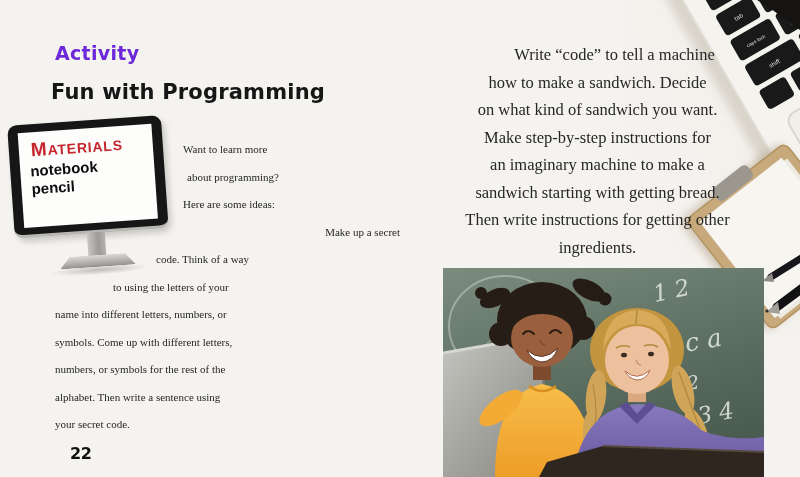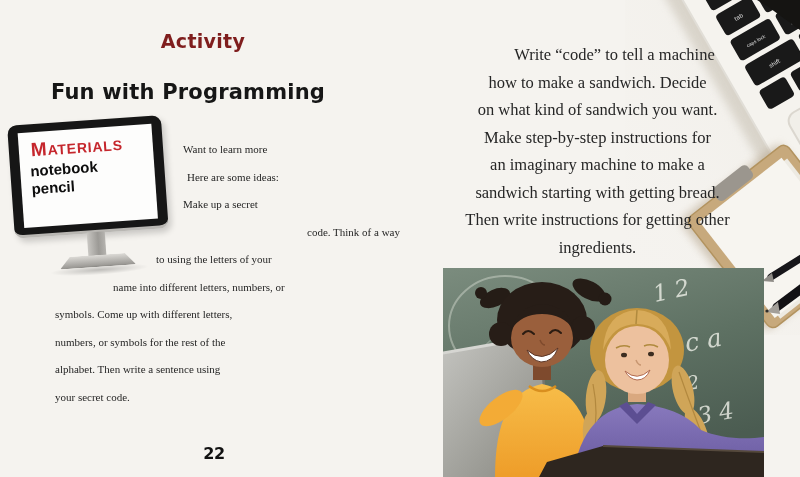--- a/index.html
+++ b/index.html
@@ -3,44 +3,44 @@
 <meta charset="utf-8">
 <style>
   html,body{margin:0;padding:0;}
   .page{
     position:relative; width:800px; height:477px; overflow:hidden;
     background:#f5f3ef;
     font-family:"Liberation Serif", serif;
   }
   
   .kicker{
-    position:absolute; left:55px; top:30px; width:296px; text-align:center;
+    position:absolute; left:55px; top:42px; width:296px; text-align:left;
     font-family:"DejaVu Sans", sans-serif; font-weight:bold; font-size:19px;
-    color:#7f1d1d; letter-spacing:.3px;
+    color:#6d28d9; letter-spacing:.3px;
   }
   .title{
     position:absolute; left:28px; top:80px; width:320px; margin:0; text-align:center;
     font-family:"DejaVu Sans", sans-serif; font-weight:bold; font-size:21px;
     color:#161616; letter-spacing:.2px;
   }
   
   .lcol{position:absolute; left:55px; top:136px; width:345px;
         font-size:11px; line-height:27.5px; color:#262626;}
   .rcol{position:absolute; left:425px; top:41px; width:345px;
         font-size:16.5px; line-height:27.5px; color:#262626;text-align:center;}
   .ln{white-space:nowrap;}
   .lcol .ln:nth-child(1){margin-left:128px;}
   .lcol .ln:nth-child(2){margin-left:132px;}
   .lcol .ln:nth-child(3){margin-left:128px;}
   .lcol .ln:nth-child(4){margin-left:153px;text-align:right;}
   .lcol .ln:nth-child(5){margin-left:101px;}
   .lcol .ln:nth-child(6){margin-left:58px;}
   .rcol .ln:nth-child(1){margin-left:34px;}
   .pagenum{
-    position:absolute; left:64px; top:444px; width:300px; text-align:center;
+    position:absolute; left:70px; top:444px; width:300px; text-align:left;
     font-family:"DejaVu Sans", sans-serif; font-weight:bold; font-size:16px;
     color:#111; letter-spacing:-0.5px;
   }
   
   .monitor{position:absolute; left:8px; top:114px; width:172px; height:158px; transform:rotate(-4deg);}
   .m-frame{position:absolute; left:4px; top:6px; width:154px; height:110px;
            background:#161616; border-radius:9px; border-bottom:3px solid #b9b7b3;
            box-shadow:3px 4px 6px rgba(0,0,0,.18);}
   .m-screen{position:absolute; left:10px; top:8px; right:10px; bottom:7px;
             background:#fdfdfc; overflow:hidden;}
@@ -238,20 +238,21 @@
         <div class="mat-item">pencil</div>
       </div>
     </div>
     <div class="m-neck"></div>
     <div class="m-base"></div>
     <div class="m-shadow"></div>
   </div>
 
   <div class="lcol">
     <div class="ln">Want to learn more</div>
+    <div class="ln">about programming?</div>
     <div class="ln">Here are some ideas:</div>
     <div class="ln">Make up a secret</div>
     <div class="ln">code. Think of a way</div>
     <div class="ln">to using the letters of your</div>
     <div class="ln">name into different letters, numbers, or</div>
     <div class="ln">symbols. Come up with different letters,</div>
     <div class="ln">numbers, or symbols for the rest of the</div>
     <div class="ln">alphabet. Then write a sentence using</div>
     <div class="ln">your secret code.</div>
   </div>

